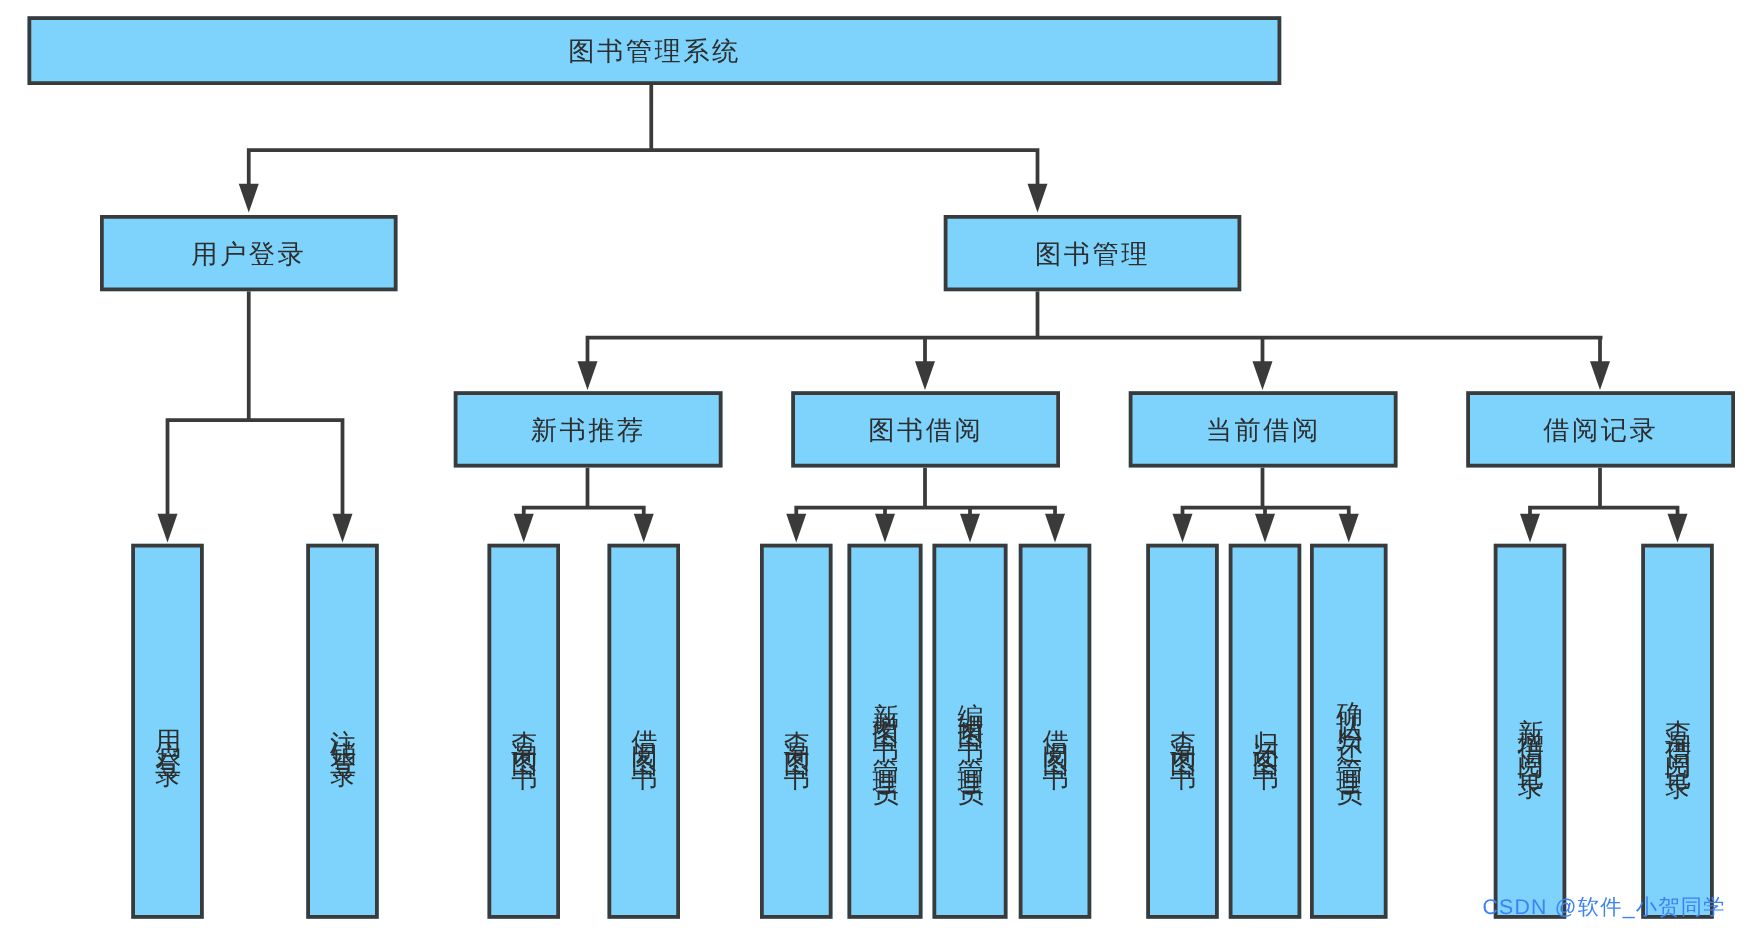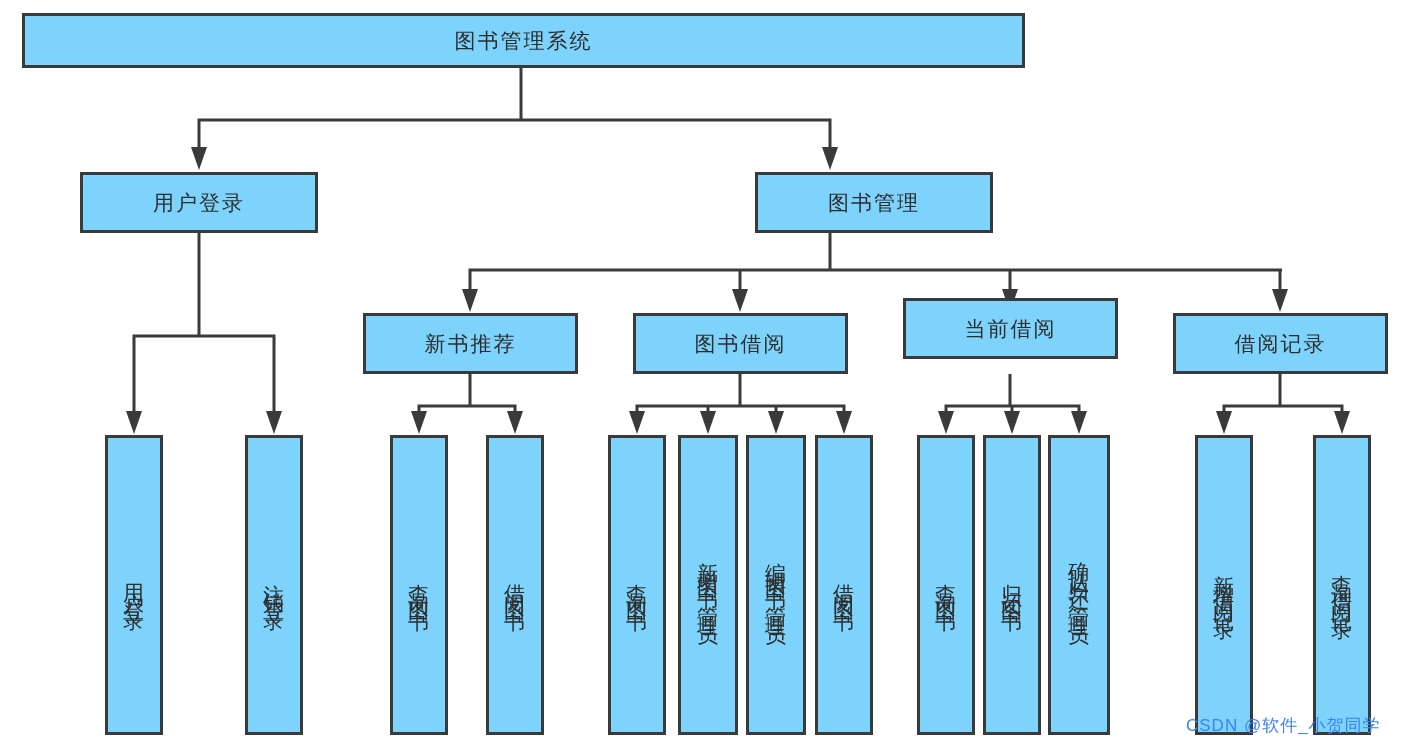--- a/index.html
+++ b/index.html
@@ -40,21 +40,21 @@
     line-height: 1;
   }
   .node.v span { display: block; }
 
   
   #n-root            { left: 22px;   top: 13px;  width: 1003px; height: 55px; }
   #n-user-login      { left: 80px;   top: 172px; width: 238px;  height: 61px; }
   #n-book-mgmt       { left: 711px;  top: 172px; width: 238px;  height: 61px; margin-left: 44px; }
   #n-new-book        { left: 363px;  top: 313px; width: 215px;  height: 61px; }
   #n-book-borrow     { left: 633px;  top: 313px; width: 215px;  height: 61px; }
-  #n-current-borrow  { left: 903px;  top: 298px; width: 215px;  height: 61px; }
+  #n-current-borrow  { left: 903px;  top: 313px; width: 215px;  height: 61px; }
   #n-borrow-records  { left: 1173px; top: 313px; width: 215px;  height: 61px; justify-content: center; }
 
   
   .node.v { top: 435px; height: 300px; }
   #v-ul-0 { left: 105px;  width: 58px; }
   #v-ul-1 { left: 245px;  width: 58px; }
   #v-nb-0 { left: 390px;  width: 58px; }
   #v-nb-1 { left: 486px;  width: 58px; }
   #v-bb-0 { left: 608px;  width: 58px; }
   #v-bb-1 { left: 678px;  width: 60px; }

